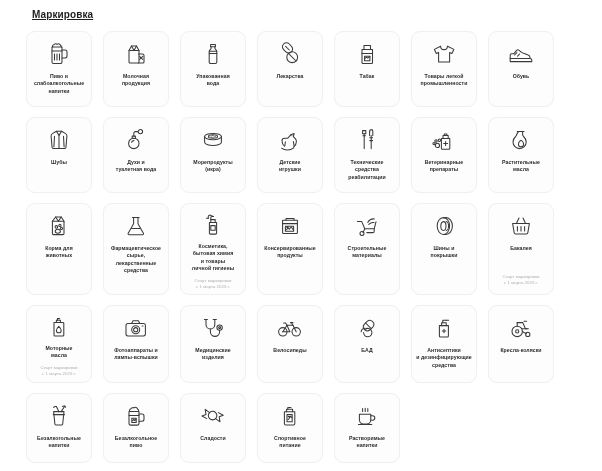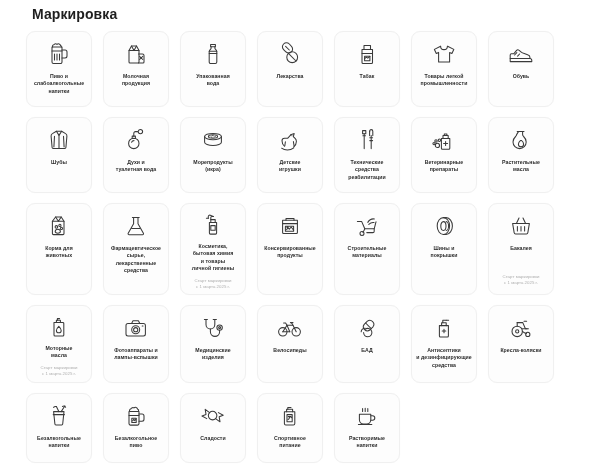--- a/index.html
+++ b/index.html
@@ -9,26 +9,27 @@
   }
   body {
     width: 602px;
     height: 471px;
     overflow: hidden;
     font-family: "Liberation Sans", "DejaVu Sans", sans-serif;
     color: #1c1c1c;
     -webkit-font-smoothing: antialiased;
   }
   #page-title {
-    font-size: 14px;
+    font-size: 10px;
     font-weight: 700;
     letter-spacing: 0.1px;
     color: #1f1f1f;
     margin: 9px 0 0 32px;
     line-height: 11px;
+    text-decoration: underline;
   }
   .grid-wrap {
     padding: 0 26px 0 26px;
     margin-top: 11px;
   }
   .row {
     display: flex;
     gap: 11px;
     margin-bottom: 10px;
     align-items: stretch;

